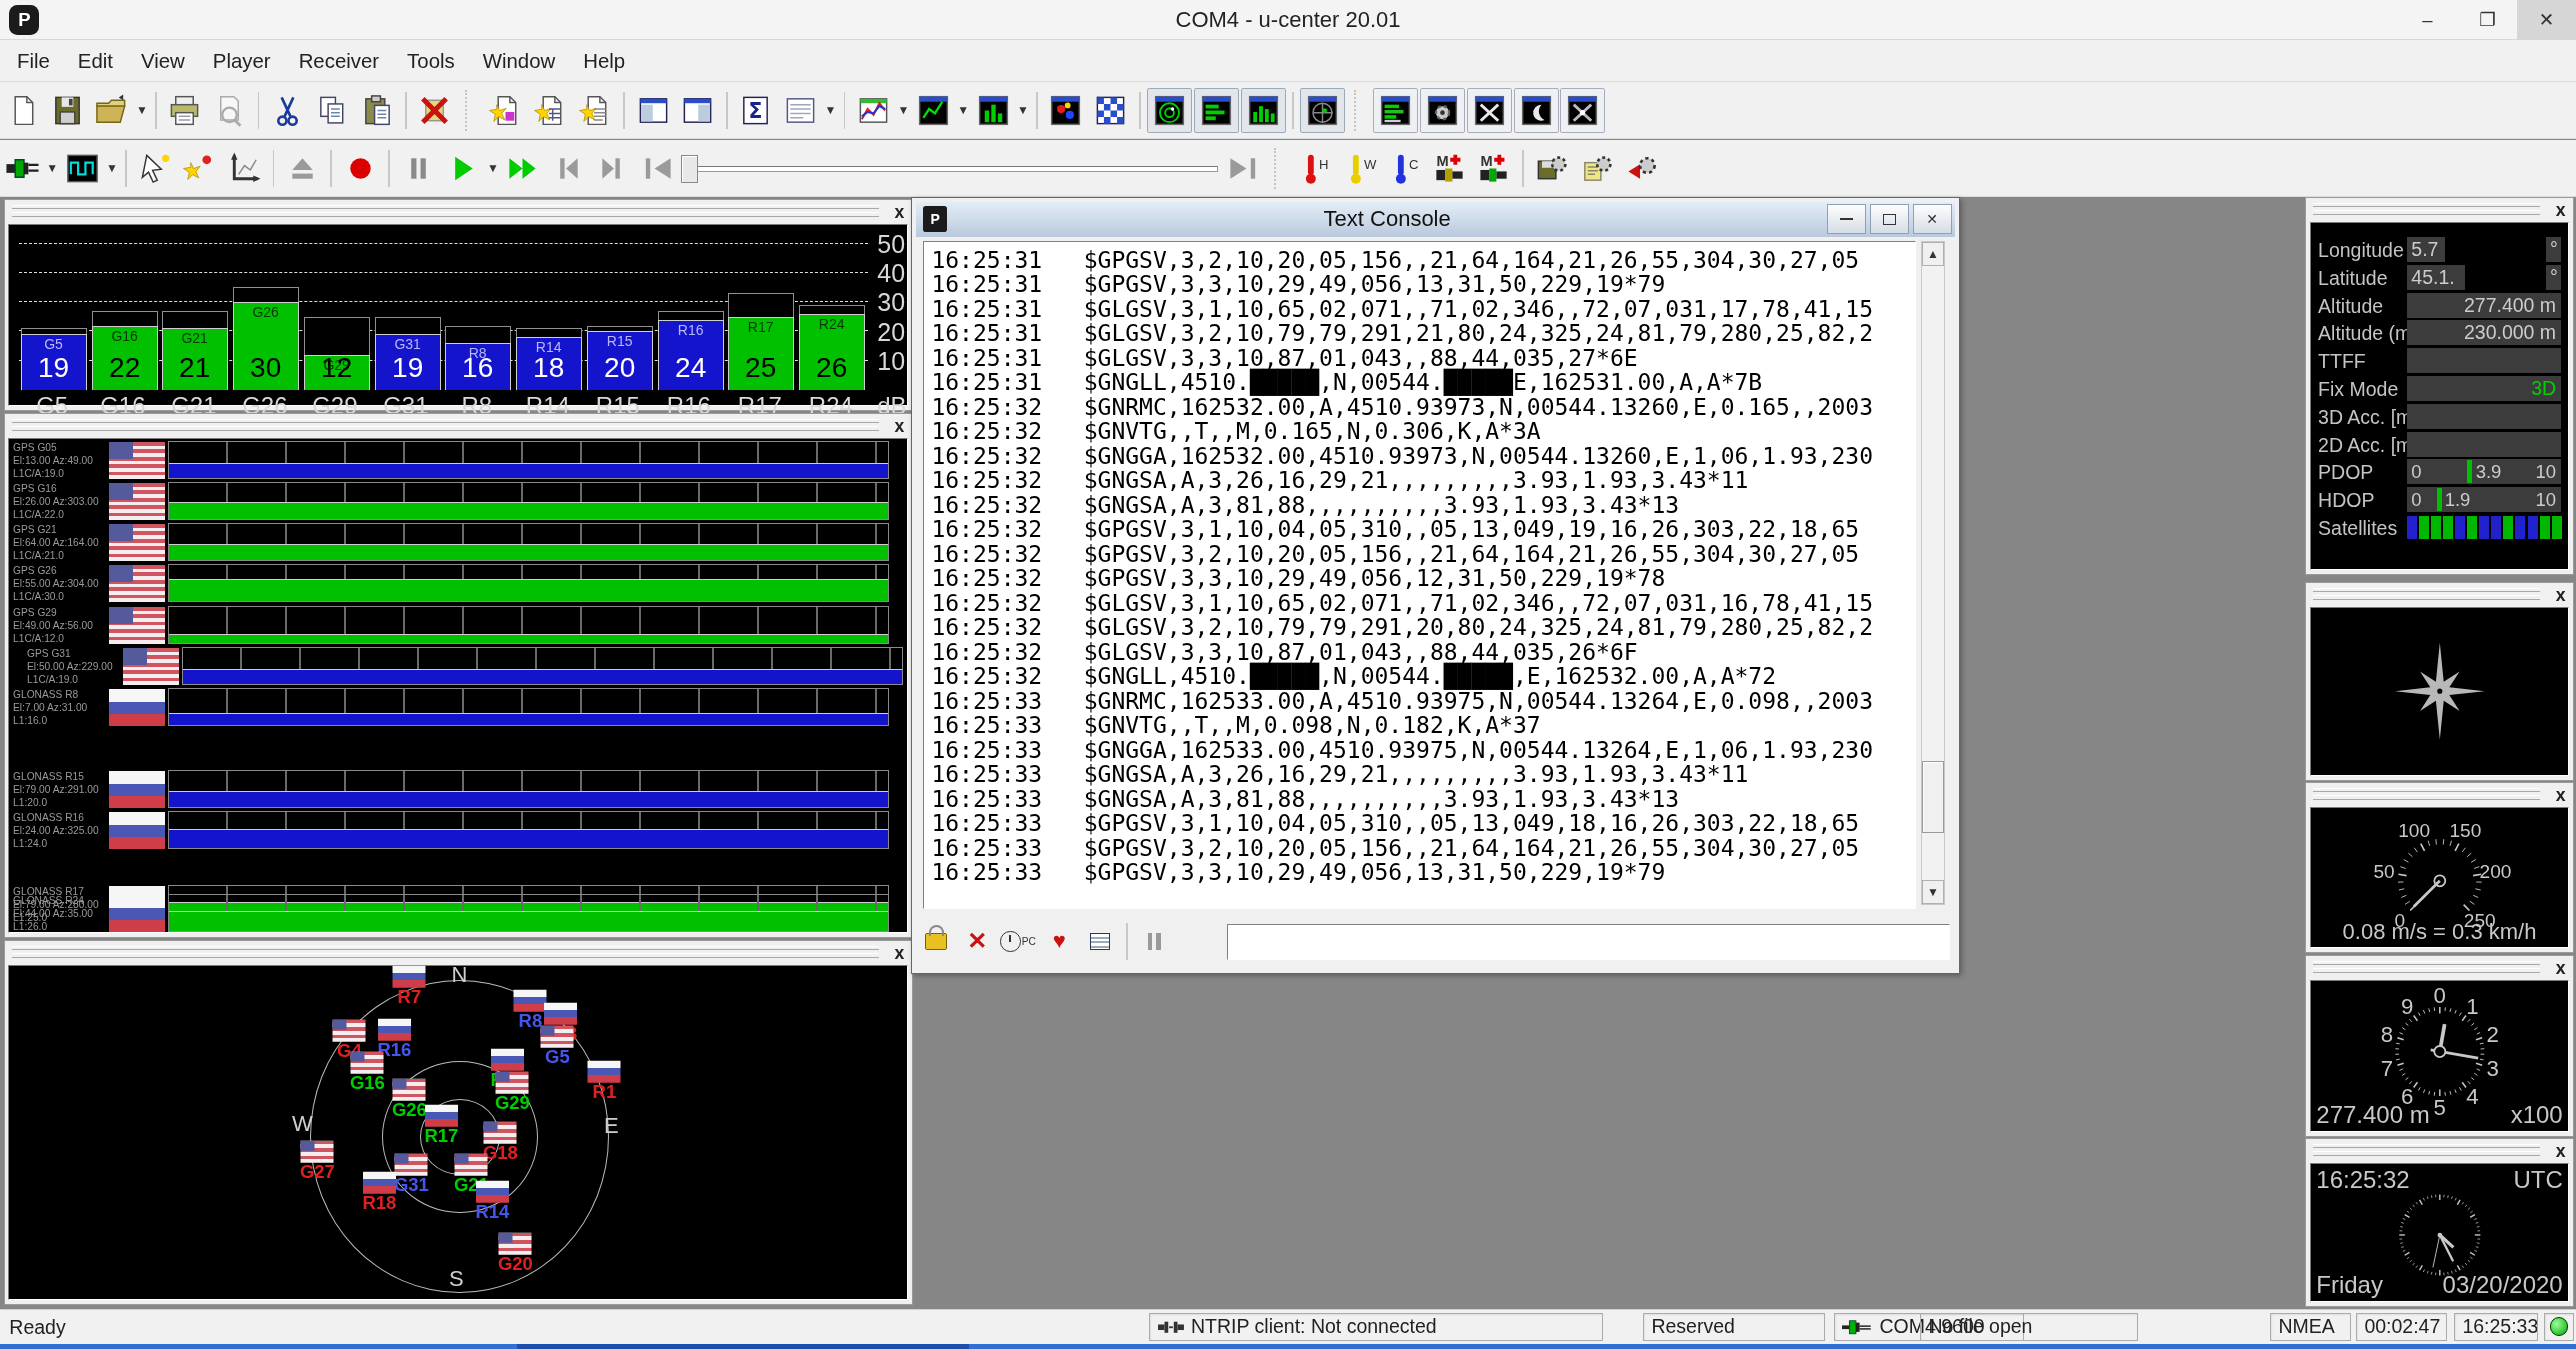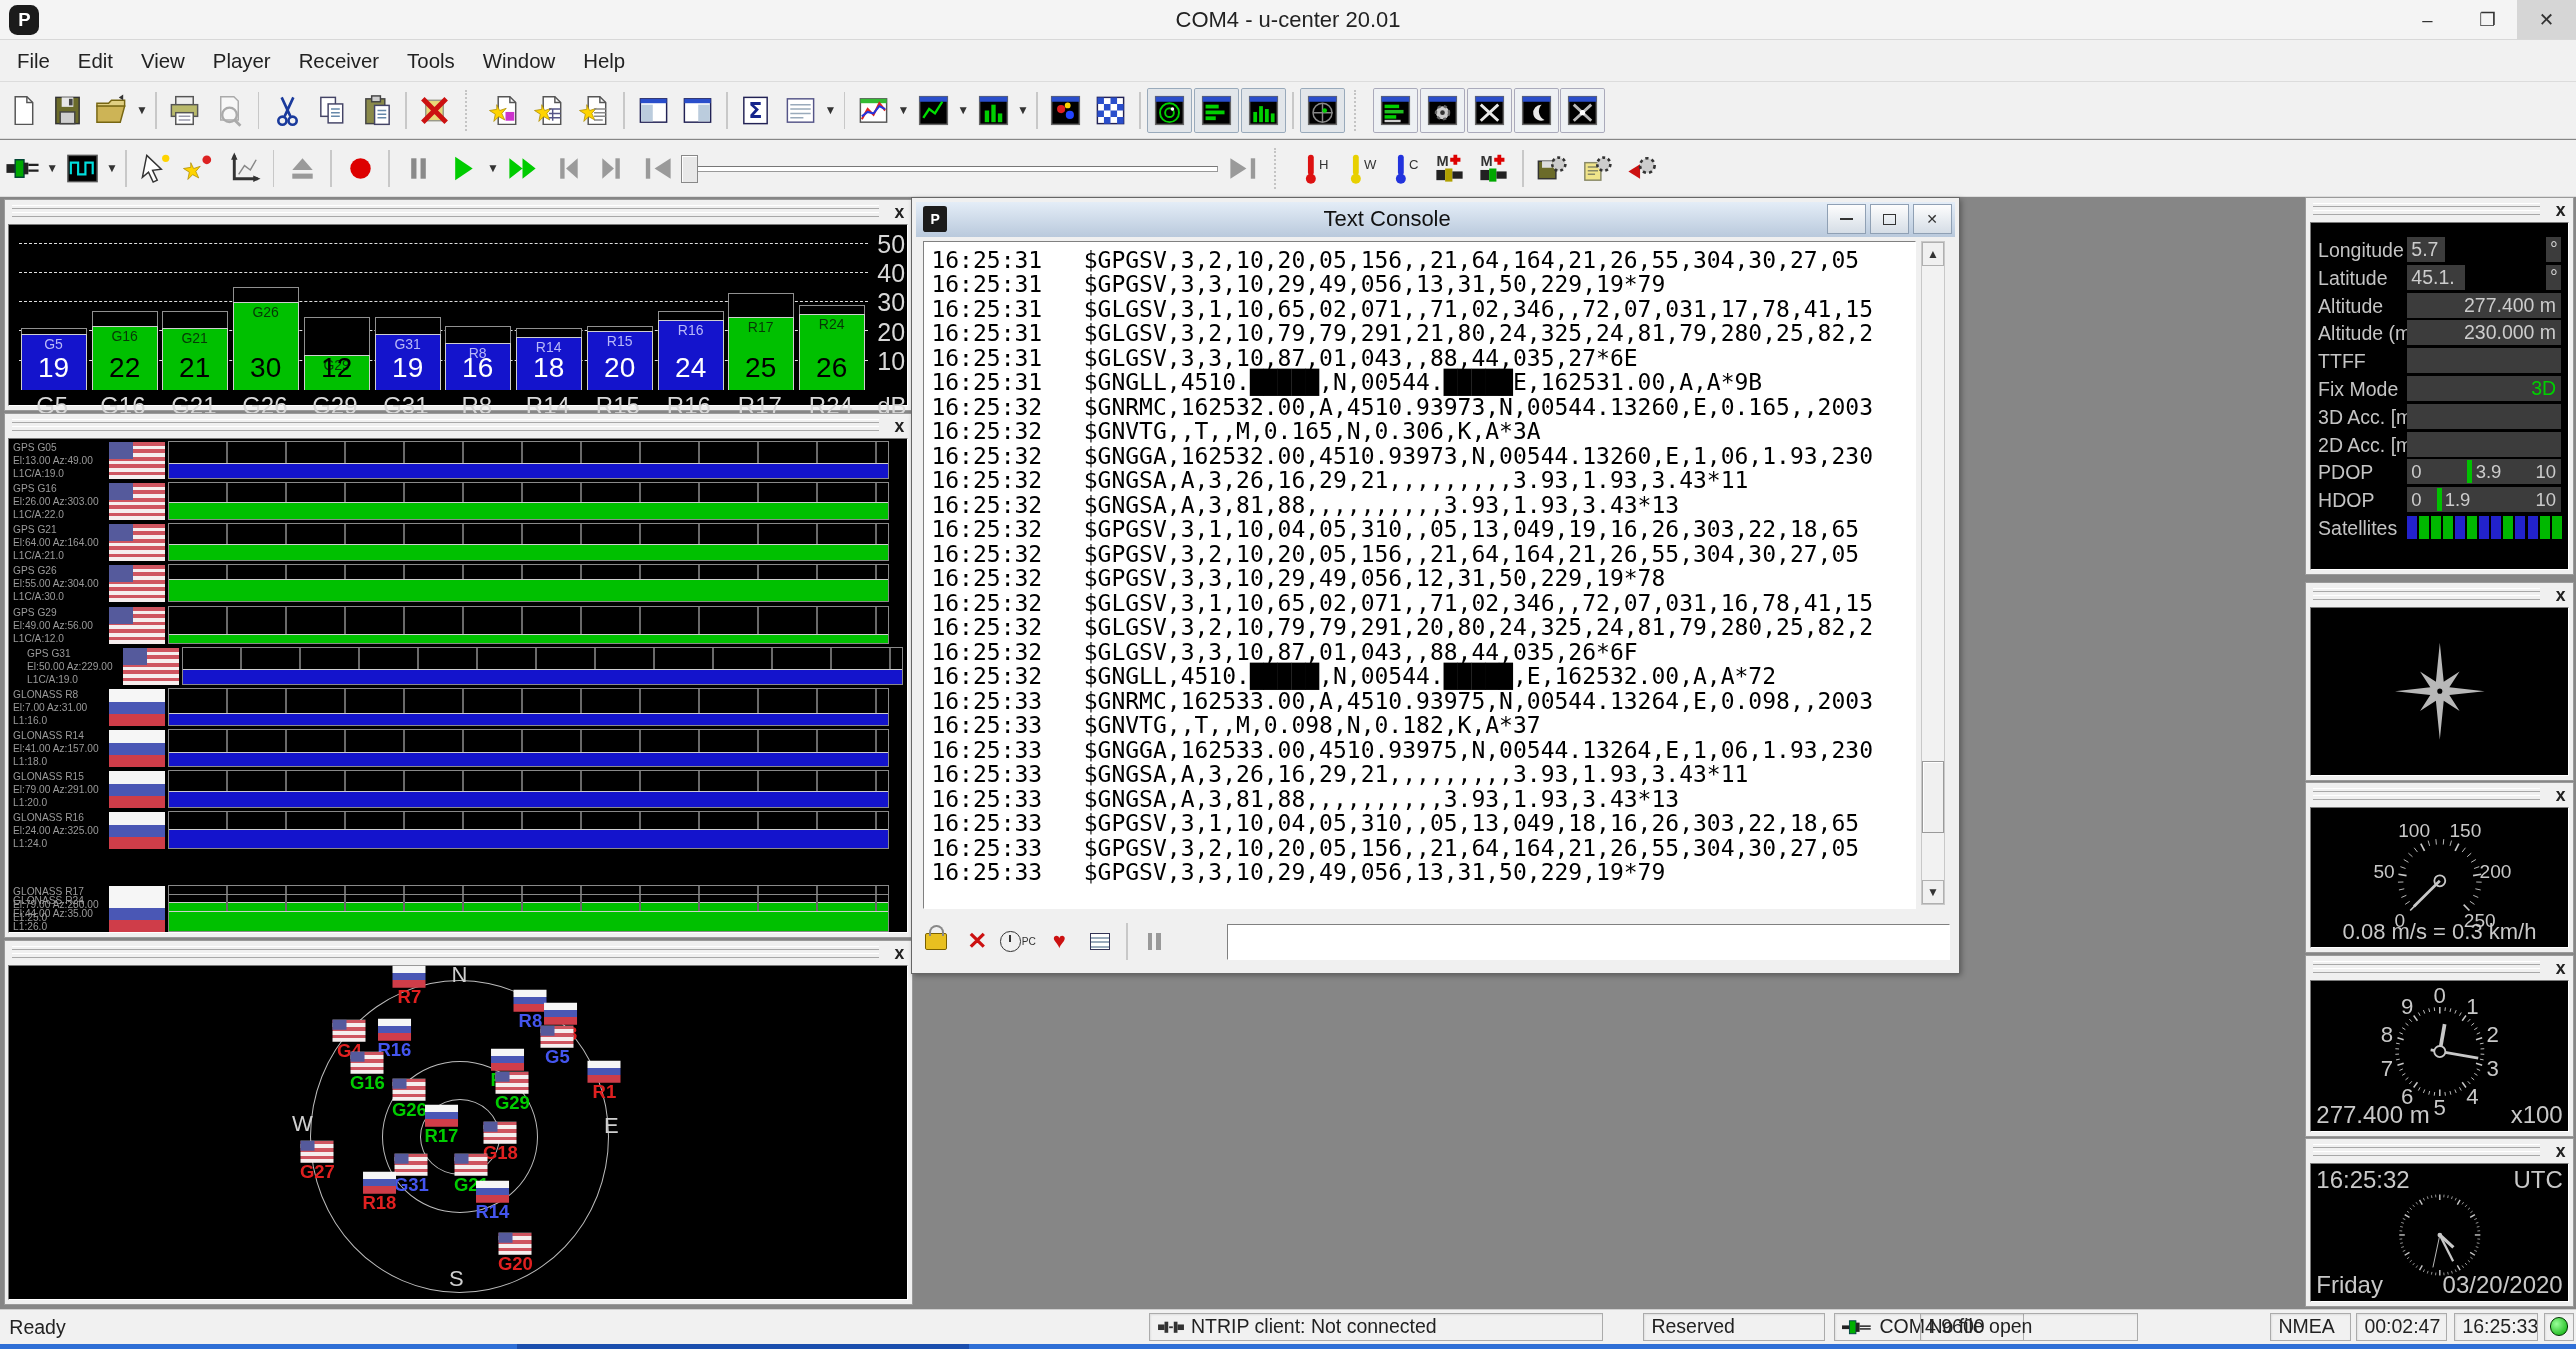--- a/index.html
+++ b/index.html
@@ -727,31 +727,20 @@
           <div class="siglab">
             <div>GLONASS R8</div>
             <div>El:7.00 Az:31.00</div>
             <div>L1:16.0</div>
           </div>
           <div class="sigflag flag-ru"></div>
           <div class="sigstrip">
             <div class="sigband" style="height: 11px; background: rgb(20, 20, 204);"></div>
           </div>
         </div>
-        <div class="sigrow" style="top: 289px;">
-          <div class="siglab">
-            <div>GLONASS R14</div>
-            <div>El:41.00 Az:157.00</div>
-            <div>L1:18.0</div>
-          </div>
-          <div class="sigflag flag-ru"></div>
-          <div class="sigstrip">
-            <div class="sigband" style="height: 13px; background: rgb(20, 20, 204);"></div>
-          </div>
-        </div>
         <div class="sigrow" style="top: 330px;">
           <div class="siglab">
             <div>GLONASS R15</div>
             <div>El:79.00 Az:291.00</div>
             <div>L1:20.0</div>
           </div>
           <div class="sigflag flag-ru"></div>
           <div class="sigstrip">
             <div class="sigband" style="height: 15px; background: rgb(20, 20, 204);"></div>
           </div>
@@ -896,21 +885,21 @@
           <span style="border:1.9px solid #333;width:11px;height:9.3px;display:inline-block"></span>
         </div>
       <div class="cbtn">✕</div>
     </div>
     <div id="cout">
         <div class="cline">16:25:31   $GPGSV,3,2,10,20,05,156,,21,64,164,21,26,55,304,30,27,05</div>
         <div class="cline">16:25:31   $GPGSV,3,3,10,29,49,056,13,31,50,229,19*79</div>
         <div class="cline">16:25:31   $GLGSV,3,1,10,65,02,071,,71,02,346,,72,07,031,17,78,41,15</div>
         <div class="cline">16:25:31   $GLGSV,3,2,10,79,79,291,21,80,24,325,24,81,79,280,25,82,2</div>
         <div class="cline">16:25:31   $GLGSV,3,3,10,87,01,043,,88,44,035,27*6E</div>
-        <div class="cline">16:25:31   $GNGLL,4510.█████,N,00544.█████E,162531.00,A,A*9B</div>
+        <div class="cline">16:25:31   $GNGLL,4510.█████,N,00544.█████E,162531.00,A,A*7B</div>
         <div class="cline">16:25:32   $GNRMC,162532.00,A,4510.93973,N,00544.13260,E,0.165,,2003</div>
         <div class="cline">16:25:32   $GNVTG,,T,,M,0.165,N,0.306,K,A*3A</div>
         <div class="cline">16:25:32   $GNGGA,162532.00,4510.93973,N,00544.13260,E,1,06,1.93,230</div>
         <div class="cline">16:25:32   $GNGSA,A,3,26,16,29,21,,,,,,,,,3.93,1.93,3.43*11</div>
         <div class="cline">16:25:32   $GNGSA,A,3,81,88,,,,,,,,,,3.93,1.93,3.43*13</div>
         <div class="cline">16:25:32   $GPGSV,3,1,10,04,05,310,,05,13,049,19,16,26,303,22,18,65</div>
         <div class="cline">16:25:32   $GPGSV,3,2,10,20,05,156,,21,64,164,21,26,55,304,30,27,05</div>
         <div class="cline">16:25:32   $GPGSV,3,3,10,29,49,056,12,31,50,229,19*78</div>
         <div class="cline">16:25:32   $GLGSV,3,1,10,65,02,071,,71,02,346,,72,07,031,16,78,41,15</div>
         <div class="cline">16:25:32   $GLGSV,3,2,10,79,79,291,20,80,24,325,24,81,79,280,25,82,2</div>

